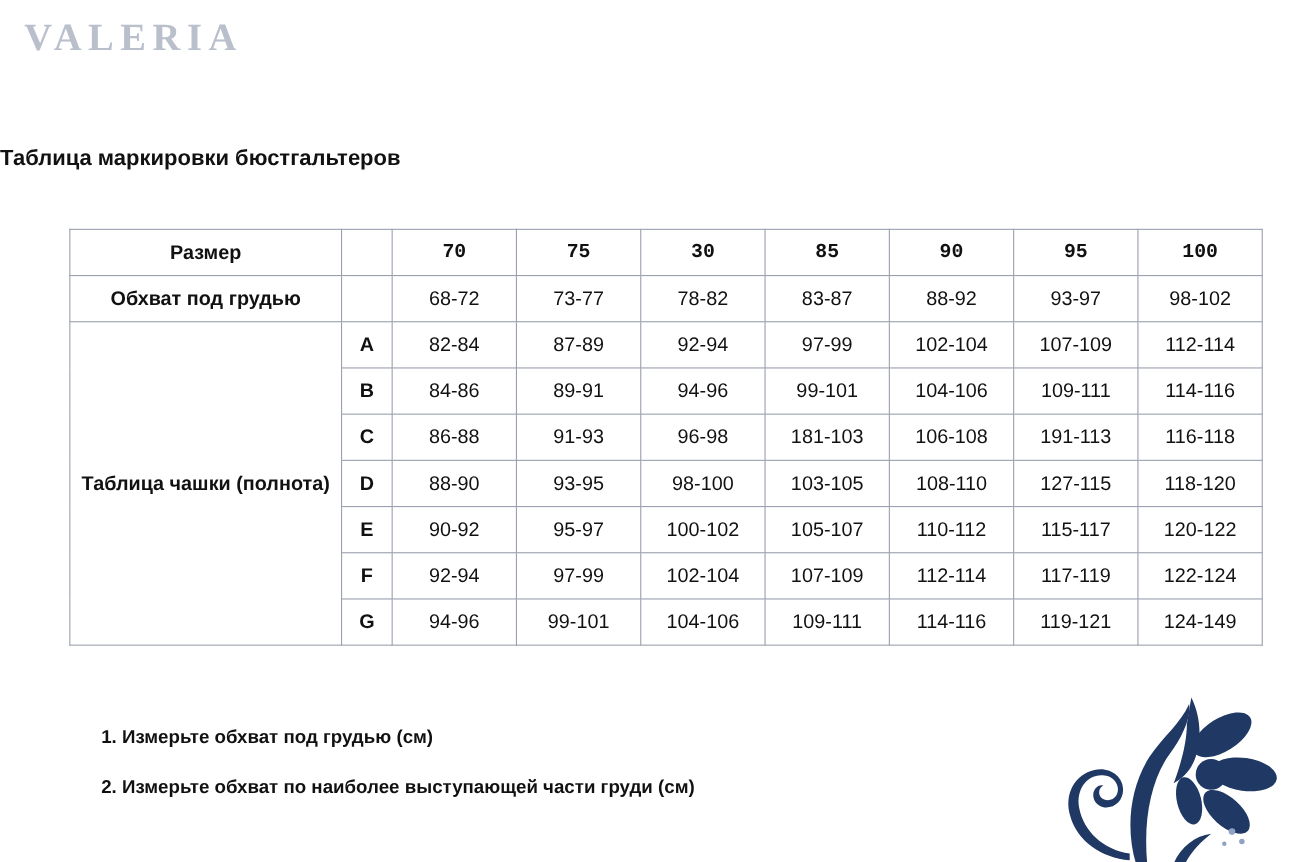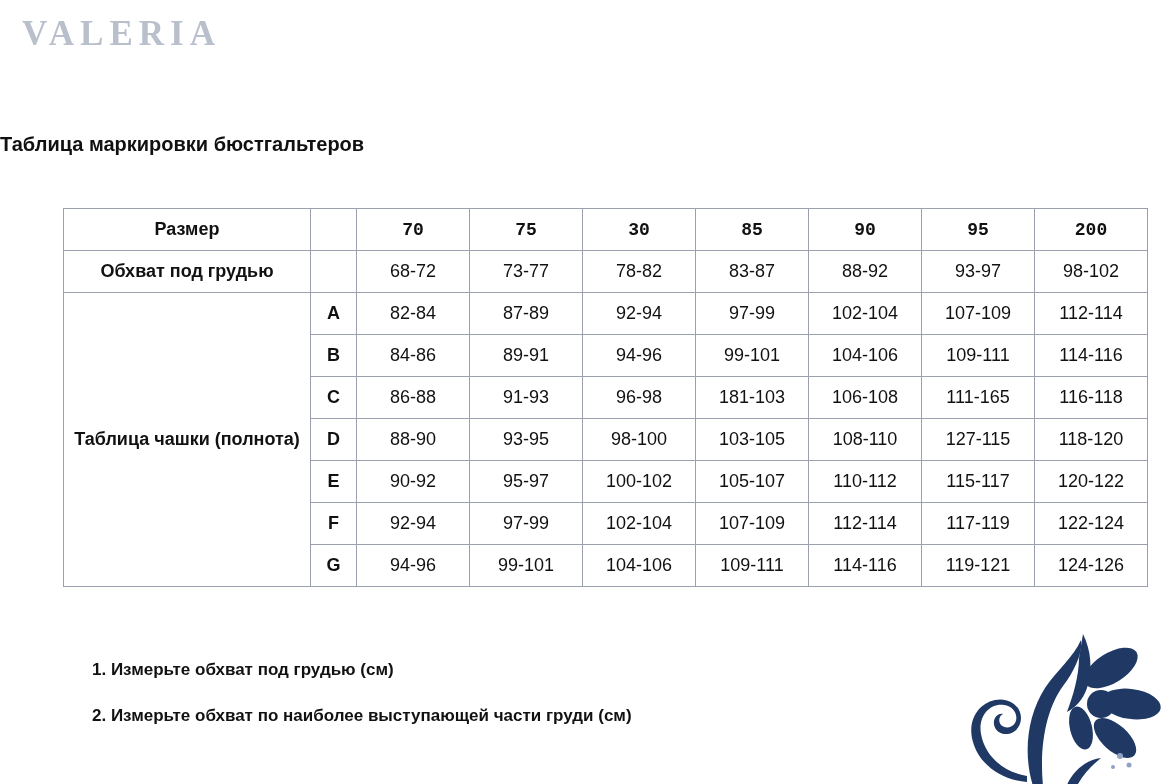--- a/index.html
+++ b/index.html
@@ -148,21 +148,21 @@
 
       <tr>
         <td class="label-beige">Размер</td>
         <td class="blank-beige"></td>
         <td class="head-beige">70</td>
         <td class="head-beige">75</td>
         <td class="head-beige">30</td>
         <td class="head-beige">85</td>
         <td class="head-beige">90</td>
         <td class="head-beige">95</td>
-        <td class="head-beige">200</td>
+        <td class="head-beige">100</td>
       </tr>
 
       <tr>
         <td class="label-beige">Обхват под грудью</td>
         <td class="blank-white"></td>
         <td>68-72</td>
         <td>73-77</td>
         <td>78-82</td>
         <td>83-87</td>
         <td>88-92</td>
@@ -191,21 +191,21 @@
         <td>109-111</td>
         <td>114-116</td>
       </tr>
       <tr>
         <td class="cup-cell">C</td>
         <td>86-88</td>
         <td>91-93</td>
         <td>96-98</td>
         <td>181-103</td>
         <td>106-108</td>
-        <td>111-165</td>
+        <td>191-113</td>
         <td>116-118</td>
       </tr>
       <tr>
         <td class="cup-cell">D</td>
         <td>88-90</td>
         <td>93-95</td>
         <td>98-100</td>
         <td>103-105</td>
         <td>108-110</td>
         <td>127-115</td>
@@ -232,21 +232,21 @@
         <td>122-124</td>
       </tr>
       <tr>
         <td class="cup-cell">G</td>
         <td>94-96</td>
         <td>99-101</td>
         <td>104-106</td>
         <td>109-111</td>
         <td>114-116</td>
         <td>119-121</td>
-        <td>124-126</td>
+        <td>124-149</td>
       </tr>
     </tbody>
   </table>
 </div>
 
 <div class="notes">
   <div class="note">1. Измерьте обхват под грудью (см)</div>
   <div class="note">2. Измерьте обхват по наиболее выступающей части груди (см)</div>
 </div>
 

